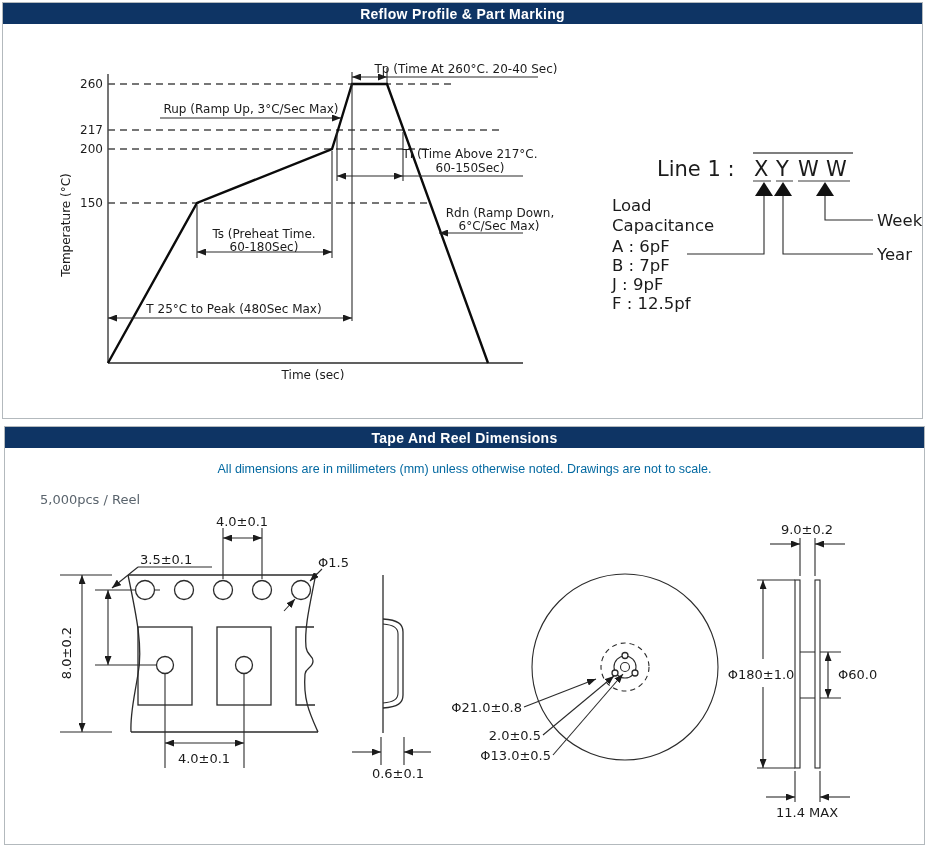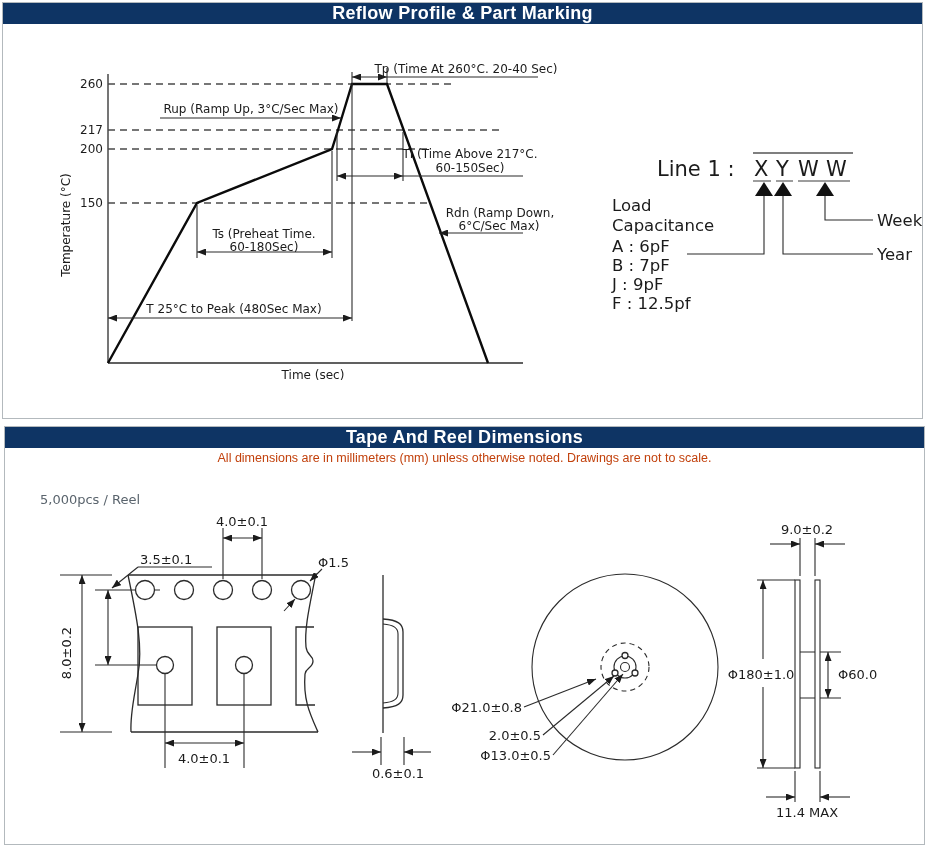--- a/index.html
+++ b/index.html
@@ -5,25 +5,25 @@
   html,body { margin:0; padding:0; background:#ffffff; }
   .page {
     position:relative; width:927px; height:847px; background:#ffffff;
     font-family:"Liberation Sans", sans-serif; overflow:hidden;
   }
   .section { position:absolute; border:1px solid #b3b9bd; background:#fff; }
   #sec1 { left:2px; top:2px;   width:919px; height:415px; }
   #sec2 { left:4px; top:426px; width:919px; height:417px; }
   .hdr {
     height:21px; background:#0e3464; color:#ffffff;
-    font-weight:bold; font-size:18px; letter-spacing:.3px;
+    font-weight:bold; font-size:14px; letter-spacing:.3px;
     display:flex; align-items:center; justify-content:center;
   }
   .note {
-    margin-top:3px; text-align:center; color:#c2410c; font-size:12.5px;
+    margin-top:14px; text-align:center; color:#0369a1; font-size:12.5px;
   }
   svg.overlay { position:absolute; left:0; top:0; }
   svg text { font-family:"DejaVu Sans", sans-serif; fill:#1b1b1b; }
   .tick { font-size:12px; }
   .lbl  { font-size:12px; }
   .dim  { font-size:13px; }
   .mkbig{ font-size:21px; }
   .mk   { font-size:16.5px; }
   .qty  { font-size:13px; fill:#5a646d; }
   .thin { stroke:#2b2b2b; stroke-width:1.1; fill:none; }

